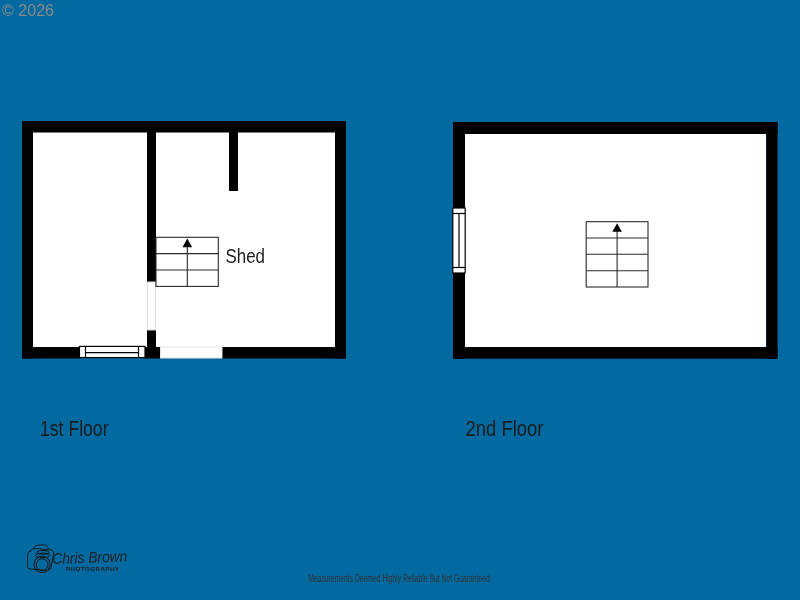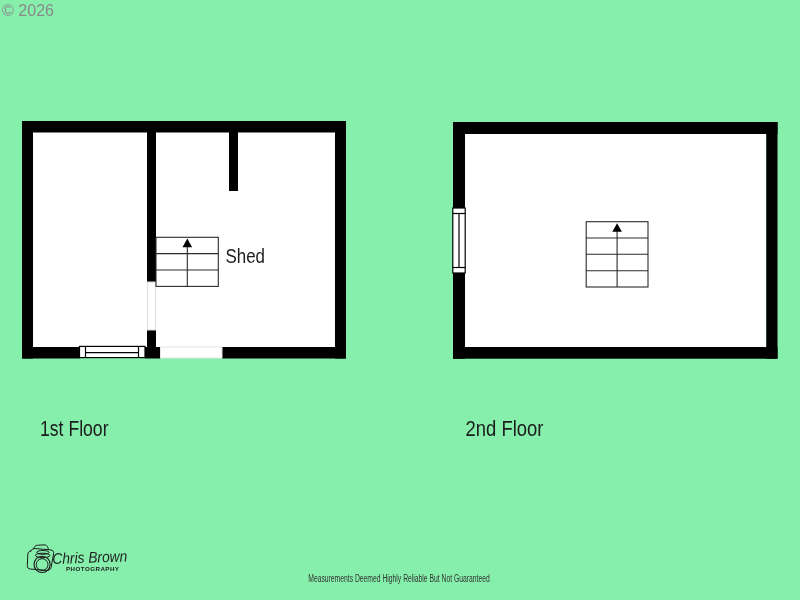--- a/index.html
+++ b/index.html
@@ -1,16 +1,16 @@
 <!DOCTYPE html>
 <html><head>
 <meta charset="utf-8">
 <style>
   html,body{margin:0;padding:0;background:#fff;}
-  .page{position:relative;width:800px;height:600px;background:#86efac;overflow:hidden;}
+  .page{position:relative;width:800px;height:600px;background:#0369a1;overflow:hidden;}
   svg text{font-family:"Liberation Sans",sans-serif;}
 </style>
 </head>
 <body>
 <div class="page">
 <svg width="800" height="600" viewBox="0 0 800 600" xmlns="http://www.w3.org/2000/svg">
 
 <text x="2" y="16" font-size="16" fill="#8a8a8a" textLength="52" lengthAdjust="spacingAndGlyphs">© 2026</text>
 
 <rect x="33" y="132" width="302" height="215" fill="#ffffff"></rect>

